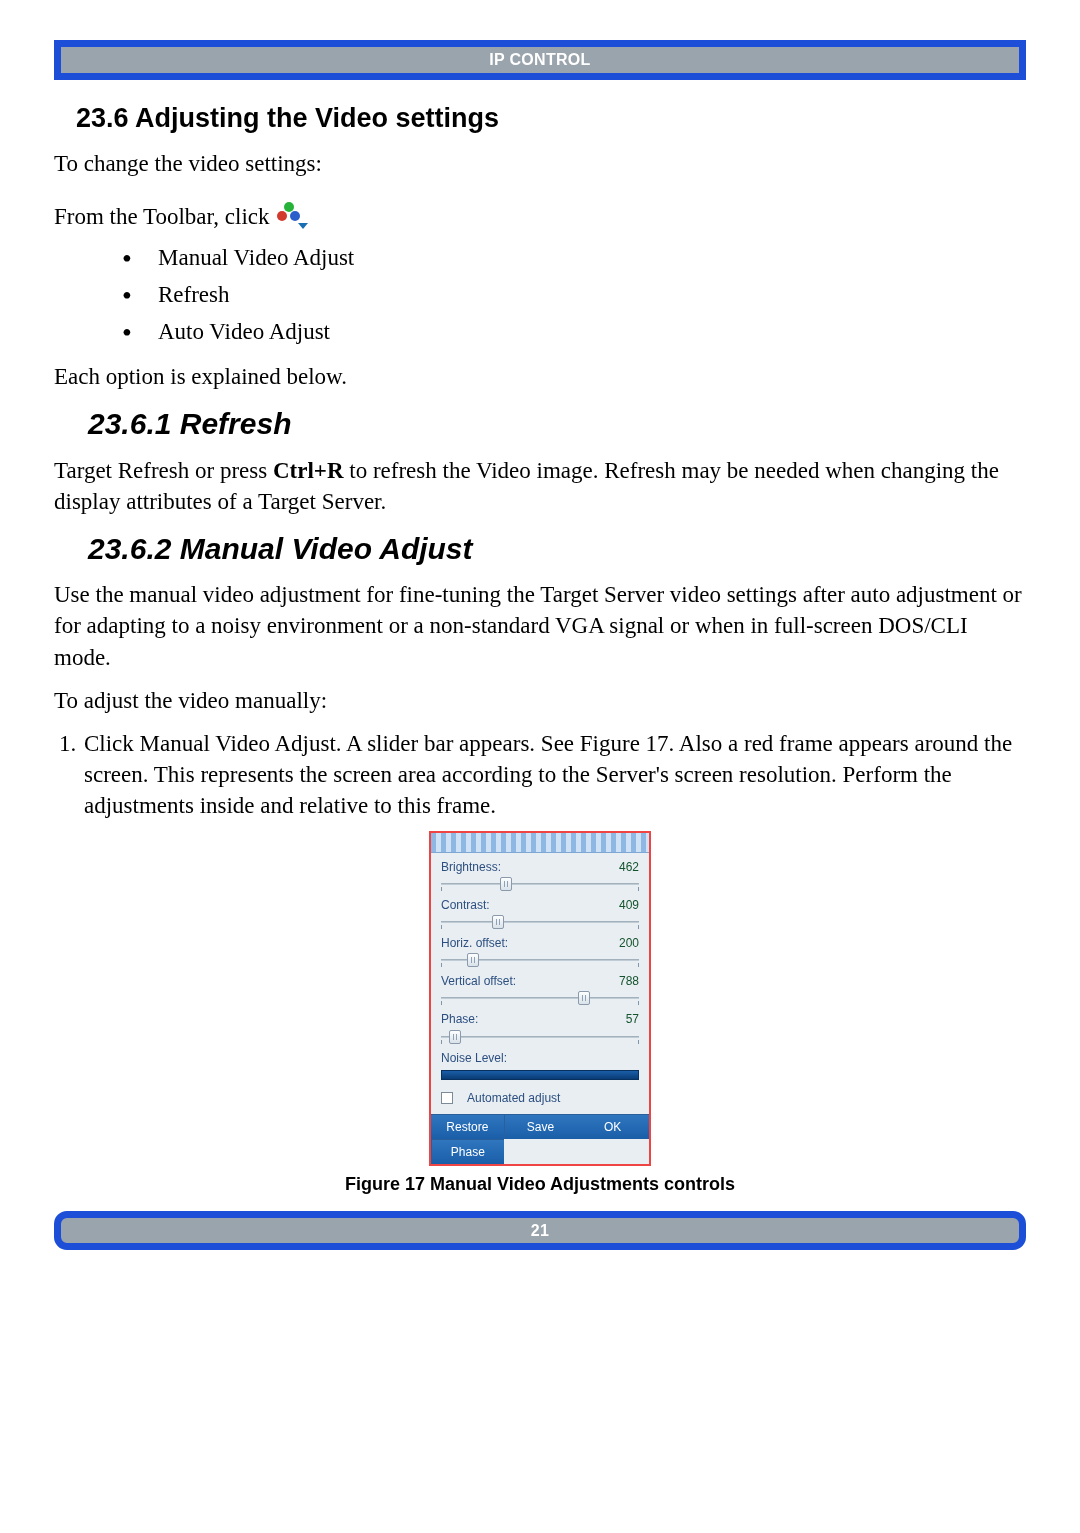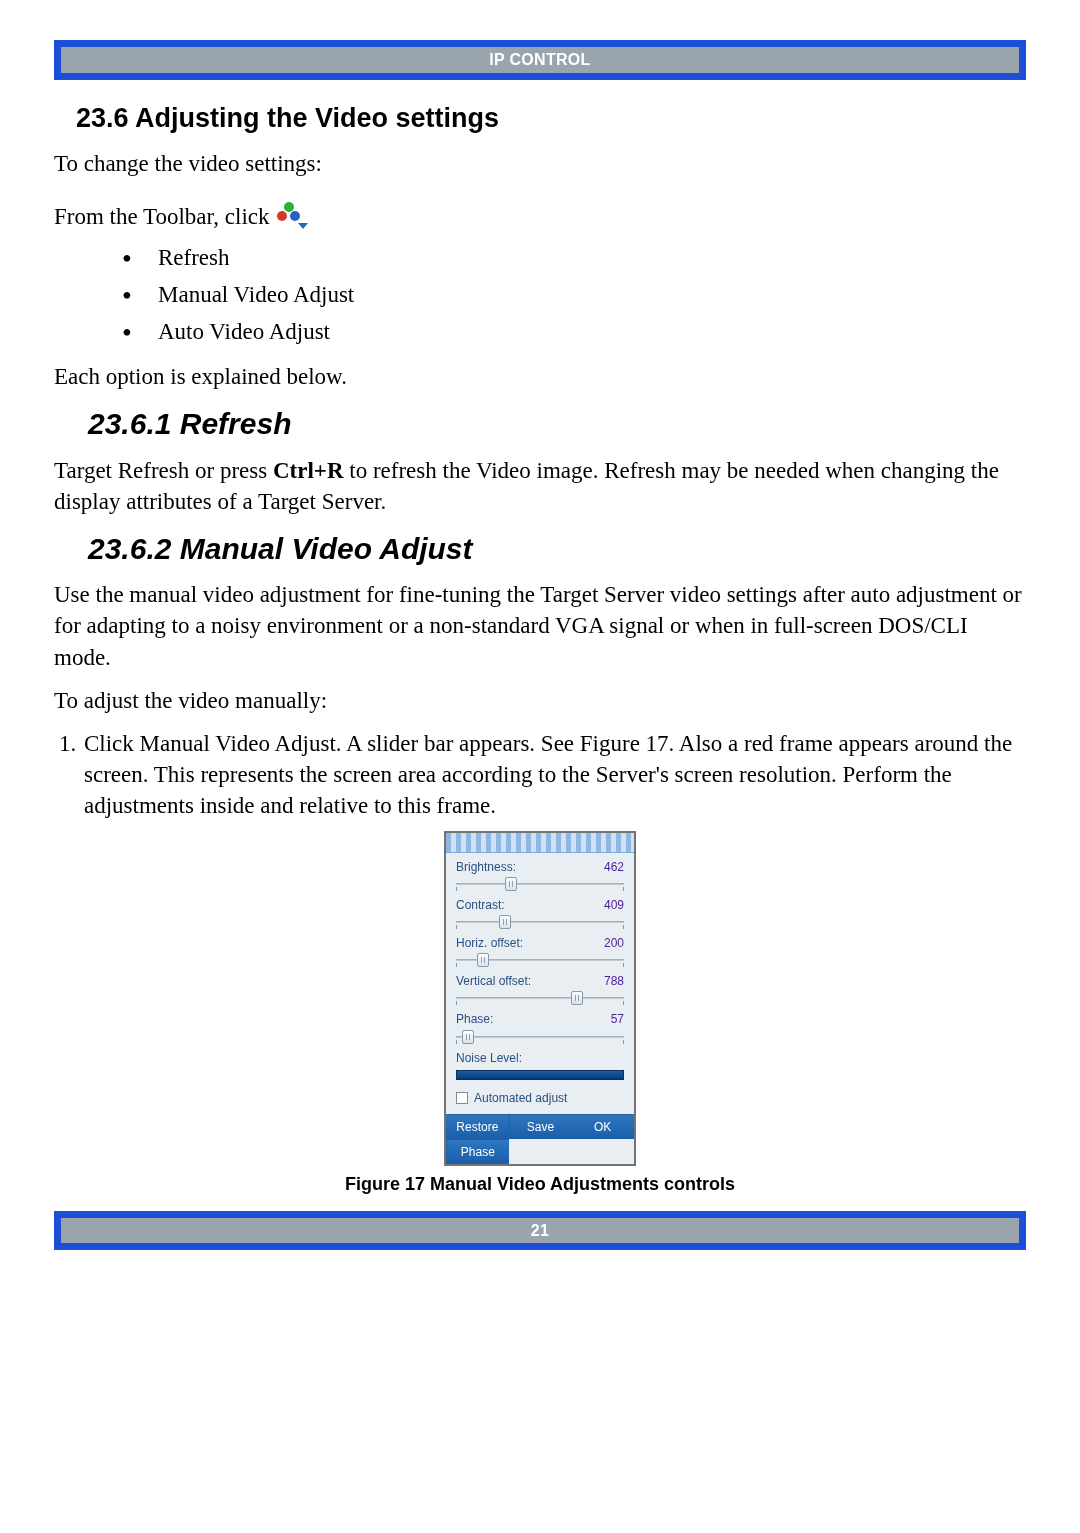--- a/index.html
+++ b/index.html
@@ -47,21 +47,21 @@
   ol.numbered { margin: 10px 0 0 0; padding: 0 0 0 28px; }
   ol.numbered li { padding-left: 2px; }
   .figure-cap {
     font-family: Arial, Helvetica, sans-serif;
     font-weight: bold;
     font-size: 18px;
     text-align: center;
     margin: 6px 0 14px 0;
   }
   .pagefoot { padding: 0 54px 40px 54px; }
-  .pagefoot .banner { margin-top: 2px; }
+  .pagefoot .banner { margin-top: 2px; border-radius: 13px; }
   .bold { font-weight: bold; }
 
   
   .minicon {
     display: inline-block;
     width: 36px; height: 30px;
     position: relative;
     vertical-align: middle;
     margin: 0 2px 0 0;
   }
@@ -73,37 +73,37 @@
     position:absolute; right:0; bottom:3px;
     width: 0; height: 0;
     border-left: 5px solid transparent;
     border-right: 5px solid transparent;
     border-top: 6px solid #1a6fb4;
   }
 
   
   .dlg-wrap { display:flex; justify-content:center; margin-top: 10px; }
   .dlg {
-    width: 192px;
-    border: 2px solid #737373;
+    width: 222px;
+    border: 2px solid #ef4444;
     background: #e9eef2;
     font-family: "Segoe UI", Tahoma, Arial, sans-serif;
     font-size: 12px;
     color: #2c4f80;
   }
   .dlg .tbar {
     height: 20px;
     background: repeating-linear-gradient(90deg,#8fb7e4 0 5px,#cfe1f5 5px 10px);
     border-bottom: 1px solid #7ea7d4;
   }
   .dlg .body { padding: 6px 10px 0 10px; }
   .row { margin-bottom: 4px; }
   .row .labels { display:flex; justify-content:space-between; }
   .row .lbl { color:#2c4f80; }
-  .row .val { color:#4c1d95; }
+  .row .val { color:#14532d; }
   .slider-track {
     position: relative; height: 14px; margin: 2px 0 6px 0;
   }
   .slider-line {
     position:absolute; left:0; right:0; top:6px; height:2px;
     background:#bfcbd5; border-top:1px solid #a3b1bd;
   }
   .major-ticks {
     position:absolute; left:0; right:0; top:10px;
   }
@@ -122,21 +122,21 @@
   .thumb .hatch {
     position:absolute; left:3px; right:3px; top:3px; bottom:3px;
     background: repeating-linear-gradient(90deg,#8fa2b3 0 1px, transparent 1px 3px);
   }
   .noise-row .lbl { display:block; margin-bottom:4px; }
   .noise-bar {
     height:10px; width:100%;
     background:linear-gradient(#1a5ea8,#093b74);
     border:1px solid #07305e;
   }
-  .chk-row { display:flex; align-items:center; gap:6px; margin: 10px 0 8px 0; }
+  .chk-row { display:flex; align-items:center; gap:14px; margin: 10px 0 8px 0; }
   .chk {
     width:12px; height:12px; border:1px solid #7b8b9a; background:#fff;
   }
   .btn-grid {
     display:grid; grid-template-columns:1fr 1fr 1fr;
   }
   .btn {
     text-align:center;
     color:#fff;
     font-size:12px;
@@ -163,22 +163,22 @@
     <span>From the Toolbar, click </span>
     <span class="minicon">
       <span class="dot dg"></span>
         <span class="dot dr"></span>
         <span class="dot db"></span>
       <span class="arrow"></span>
     </span>
   </div>
 
   <ul class="bullets">
+    <li>Manual Video Adjust</li>
     <li>Refresh</li>
-    <li>Manual Video Adjust</li>
     <li>Auto Video Adjust</li>
   </ul>
 
   <p>Each option is explained below.</p>
 
   <div class="h3">23.6.1 Refresh</div>
   <p>
     <span>Target Refresh or press </span><span class="bold">Ctrl+R</span><span> to refresh the Video image. Refresh may be needed when changing the display attributes of a Target Server.</span>
   </p>
 

